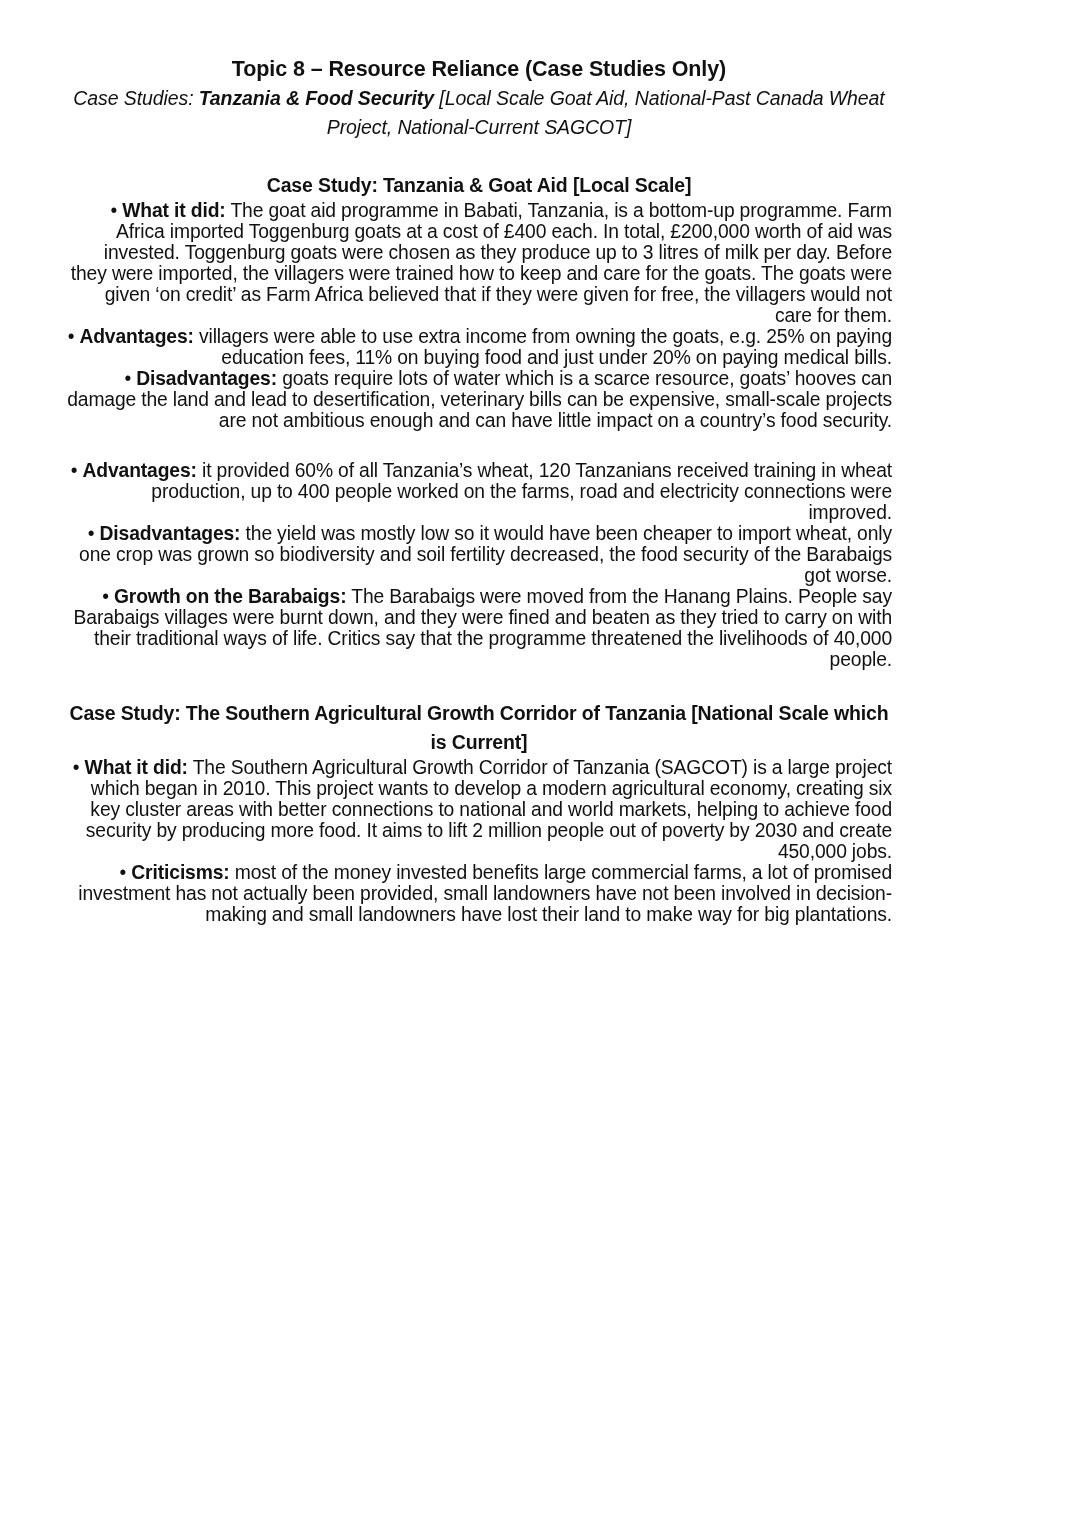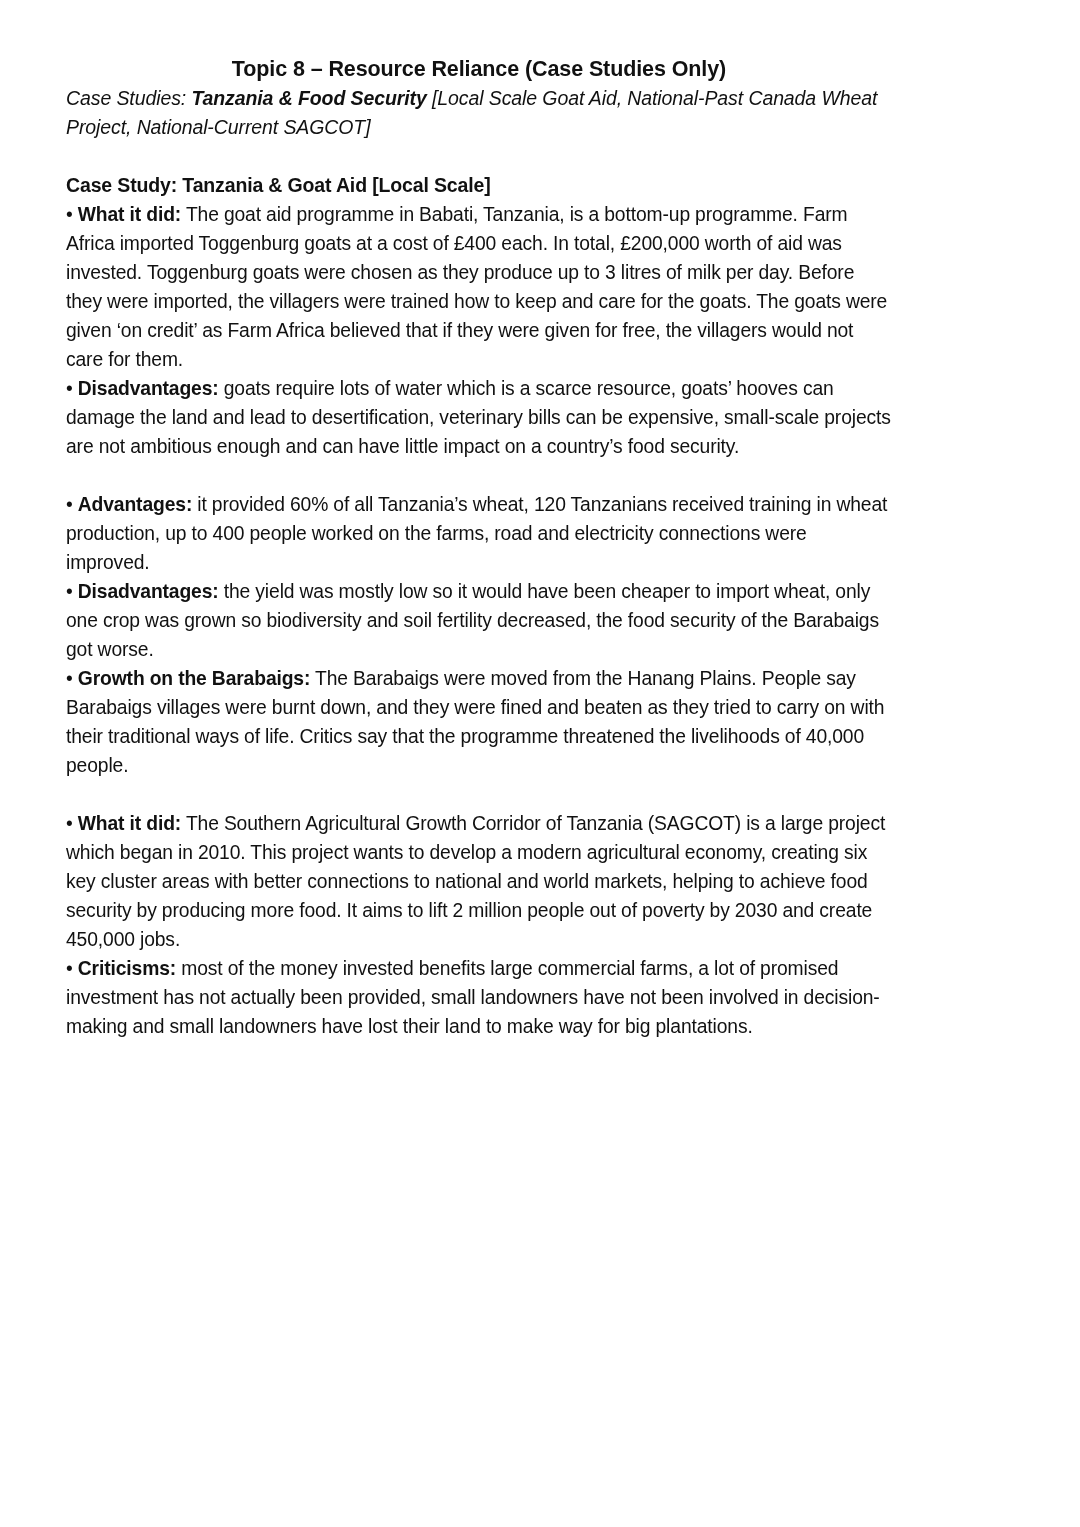--- a/index.html
+++ b/index.html
@@ -27,47 +27,48 @@
     font-size: 21.5px;
     font-weight: bold;
     text-align: center;
     line-height: 29px;
     margin: 0;
     letter-spacing: -0.1px;
   }
   .doc-subtitle {
     font-size: 19.5px;
     font-style: italic;
+    text-align: center;
     line-height: 29px;
     margin: 0;
     letter-spacing: -0.1px;
   }
   .doc-subtitle .strong-ital {
     font-weight: bold;
     font-style: italic;
   }
   .section {
     margin: 0;
   }
   .spacer {
     height: 29px;
   }
   .section-heading {
     font-size: 19.5px;
     font-weight: bold;
-    text-align: left;
+    text-align: center;
     line-height: 29px;
     margin: 0;
     letter-spacing: -0.15px;
   }
   .bullet-para {
     font-size: 19.3px;
-    line-height: 29px;
+    line-height: 21px;
     margin: 0;
-    text-align: left;
+    text-align: right;
     letter-spacing: -0.12px;
     word-spacing: -0.1px;
   }
   .bullet-para .lead {
     font-weight: bold;
   }
   .bullet-mark {
     font-weight: normal;
   }
 </style>
@@ -78,31 +79,33 @@
 
   <h1 class="doc-title">Topic 8 – Resource Reliance (Case Studies Only)</h1>
 
   <p class="doc-subtitle"><span>Case Studies: </span><span class="strong-ital">Tanzania &amp; Food Security</span><span> [Local Scale Goat Aid, National-Past Canada Wheat Project, National-Current SAGCOT]</span></p>
 
   <div class="spacer"></div>
 
   <div class="section">
     <h2 class="section-heading">Case Study: Tanzania &amp; Goat Aid [Local Scale]</h2>
     <p class="bullet-para"><span class="bullet-mark">•</span> <span class="lead">What it did:</span><span> The goat aid programme in Babati, Tanzania, is a bottom-up programme. Farm Africa imported Toggenburg goats at a cost of £400 each. In total, £200,000 worth of aid was invested. Toggenburg goats were chosen as they produce up to 3 litres of milk per day. Before they were imported, the villagers were trained how to keep and care for the goats. The goats were given ‘on credit’ as Farm Africa believed that if they were given for free, the villagers would not care for them.</span></p>
+    <p class="bullet-para"><span class="bullet-mark">•</span> <span class="lead">Advantages:</span><span> villagers were able to use extra income from owning the goats, e.g. 25% on paying education fees, 11% on buying food and just under 20% on paying medical bills.</span></p>
     <p class="bullet-para"><span class="bullet-mark">•</span> <span class="lead">Disadvantages:</span><span> goats require lots of water which is a scarce resource, goats’ hooves can damage the land and lead to desertification, veterinary bills can be expensive, small-scale projects are not ambitious enough and can have little impact on a country’s food security.</span></p>
   </div>
 
   <div class="spacer"></div>
 
   <div class="section">
     <p class="bullet-para"><span class="bullet-mark">•</span> <span class="lead">Advantages:</span><span> it provided 60% of all Tanzania’s wheat, 120 Tanzanians received training in wheat production, up to 400 people worked on the farms, road and electricity connections were improved.</span></p>
     <p class="bullet-para"><span class="bullet-mark">•</span> <span class="lead">Disadvantages:</span><span> the yield was mostly low so it would have been cheaper to import wheat, only one crop was grown so biodiversity and soil fertility decreased, the food security of the Barabaigs got worse.</span></p>
     <p class="bullet-para"><span class="bullet-mark">•</span> <span class="lead">Growth on the Barabaigs:</span><span> The Barabaigs were moved from the Hanang Plains. People say Barabaigs villages were burnt down, and they were fined and beaten as they tried to carry on with their traditional ways of life. Critics say that the programme threatened the livelihoods of 40,000 people.</span></p>
   </div>
 
   <div class="spacer"></div>
 
   <div class="section">
+    <h2 class="section-heading">Case Study: The Southern Agricultural Growth Corridor of Tanzania [National Scale which is Current]</h2>
     <p class="bullet-para"><span class="bullet-mark">•</span> <span class="lead">What it did:</span><span> The Southern Agricultural Growth Corridor of Tanzania (SAGCOT) is a large project which began in 2010. This project wants to develop a modern agricultural economy, creating six key cluster areas with better connections to national and world markets, helping to achieve food security by producing more food. It aims to lift 2 million people out of poverty by 2030 and create 450,000 jobs.</span></p>
     <p class="bullet-para"><span class="bullet-mark">•</span> <span class="lead">Criticisms:</span><span> most of the money invested benefits large commercial farms, a lot of promised investment has not actually been provided, small landowners have not been involved in decision-making and small landowners have lost their land to make way for big plantations.</span></p>
   </div>
 
 </div>
 
 </body></html>

